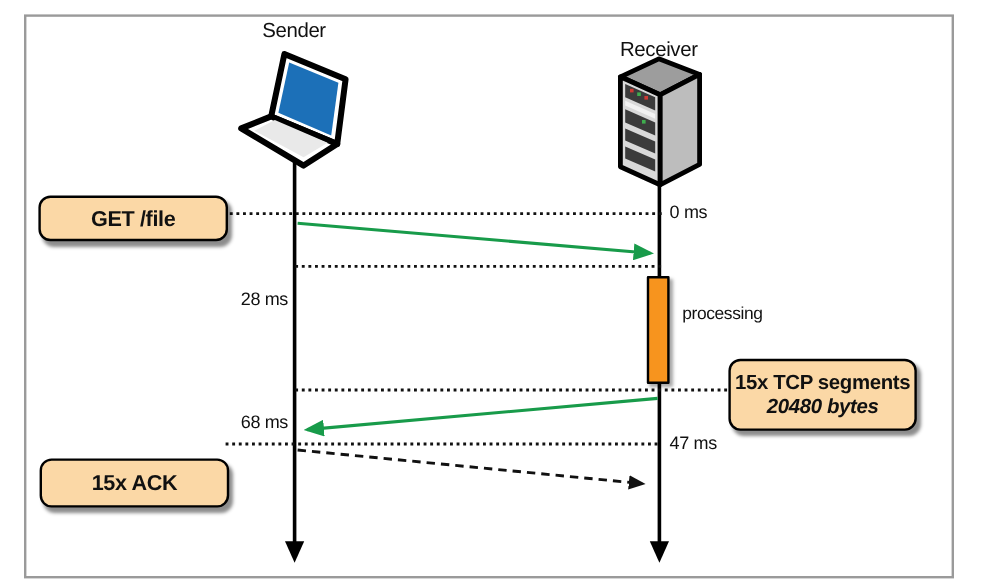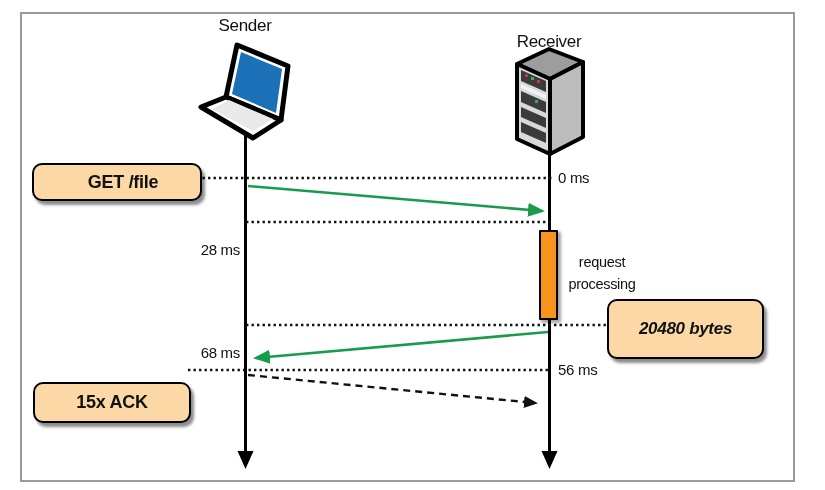--- a/index.html
+++ b/index.html
@@ -81,32 +81,32 @@
     <polygon points="16,63 41,74 41,84 16,73" fill="#3b3b3b"></polygon>
     <polygon points="16,78 41,89 41,99 16,88" fill="#3b3b3b"></polygon>
     <rect x="20" y="30" width="3" height="3" fill="#cc3a33"></rect>
     <rect x="26" y="33" width="3" height="3" fill="#3fae4e"></rect>
     <rect x="32" y="36" width="3" height="3" fill="#cc3a33"></rect>
     <rect x="30" y="56" width="3" height="3" fill="#3fae4e"></rect>
   </svg>
 
   <div class="processing-bar"></div>
   <div class="processing-note">
-    <div>request</div>
     <div>processing</div>
   </div>
 
-  <div class="callout single" style="left:32px;top:163px;width:154px;height:34px;padding-left:12px;">
+  <div class="callout single" style="left:32px;top:163px;width:154px;height:34px;">
     <span>GET /file</span>
   </div>
   <div class="callout single" style="left:33px;top:352px;width:154px;height:37px;margin-top:30px;">
     <span>15x ACK</span>
   </div>
   <div class="callout" style="left:607px;top:299px;width:153px;height:56px;">
+    <span class="l1">15x TCP segments</span>
     <span class="l2">20480 bytes</span>
   </div>
 
   <div class="ms-label ms-right" style="left:558px;top:169px;">0 ms</div>
   <div class="ms-label ms-left" style="left:140px;top:213px;">28 ms</div>
   <div class="ms-label ms-left" style="left:140px;top:316px;">68 ms</div>
-  <div class="ms-label ms-right" style="left:558px;top:361px;">56 ms</div>
+  <div class="ms-label ms-right" style="left:558px;top:361px;">47 ms</div>
 
 </div>
 
 </body></html>

